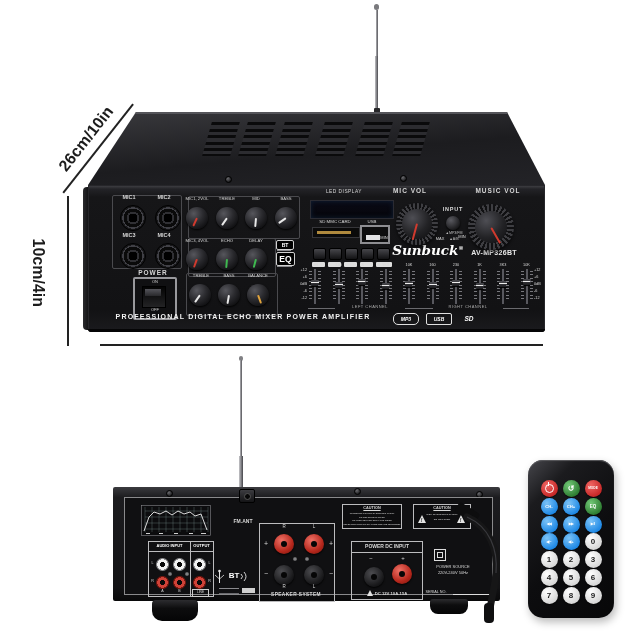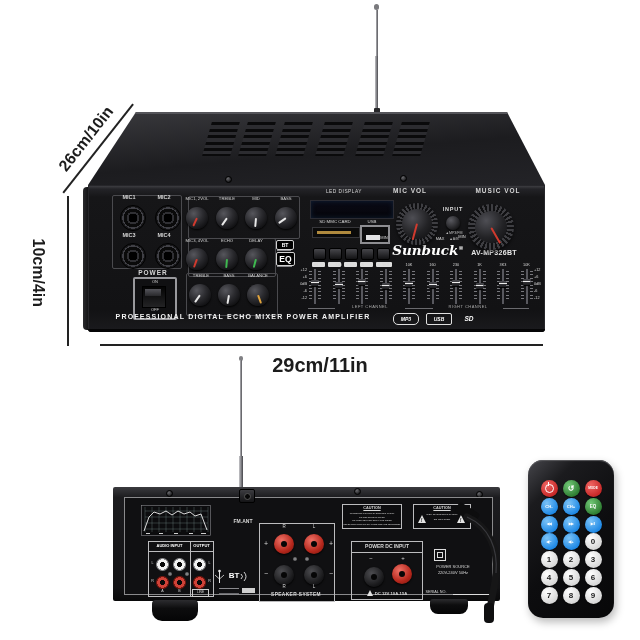--- a/index.html
+++ b/index.html
@@ -297,21 +297,20 @@
     <div class="fmt" style="left:338px;top:128px;width:24px;height:10px;font-size:5px;border-radius:2px">USB</div>
     <div class="fmt" style="left:370px;top:128px;width:22px;height:10px;font-size:6.5px;border:none">SD</div>
     <div class="a" style="left:0;right:0;bottom:0;height:3px;background:#050506;border-radius:0 0 4px 4px"></div>
   </div>
 
   <div class="dimline" style="left:63px;top:192px;width:113px;height:1.5px;transform:rotate(-51.8deg);transform-origin:0 50%"></div>
   <div class="lb dim" style="left:26px;top:130px;width:120px;font-size:16px;transform:rotate(-51.8deg)">26cm/10in</div>
   <div class="dimline" style="left:67px;top:196px;width:1.5px;height:150px"></div>
   <div class="lb dim" style="left:-12px;top:264px;width:100px;font-size:16px;transform:rotate(90deg)">10cm/4in</div>
   <div class="dimline" style="left:100px;top:344px;width:443px;height:1.5px"></div>
-  <div class="lb dim" style="left:220px;top:354px;width:200px;font-size:20px">29cm/11in</div>
 
   <div class="a" style="left:234px;top:354px;width:16px;height:140px">
     <div class="a" style="left:5px;top:2px;width:4px;height:5px;border-radius:2px;background:#808084"></div>
     <div class="a" style="left:6.2px;top:6px;width:1.6px;height:52px;background:linear-gradient(90deg,#b0b0b4,#55555a)"></div>
     <div class="a" style="left:5.7px;top:56px;width:2.6px;height:48px;background:linear-gradient(90deg,#bcbcc0,#4d4d52)"></div>
     <div class="a" style="left:5px;top:102px;width:4px;height:36px;background:linear-gradient(90deg,#c6c6ca,#45454a)"></div>
   </div>
 
   <div class="rearbody"></div>
   <div class="screw" style="left:166px;top:490px;width:5px;height:5px"></div>

